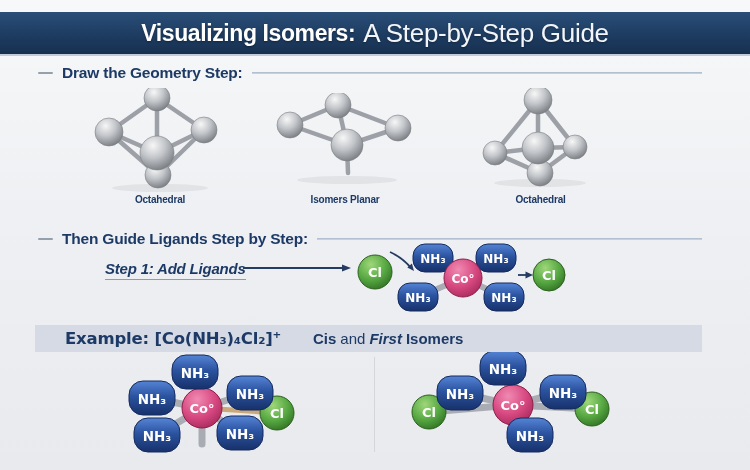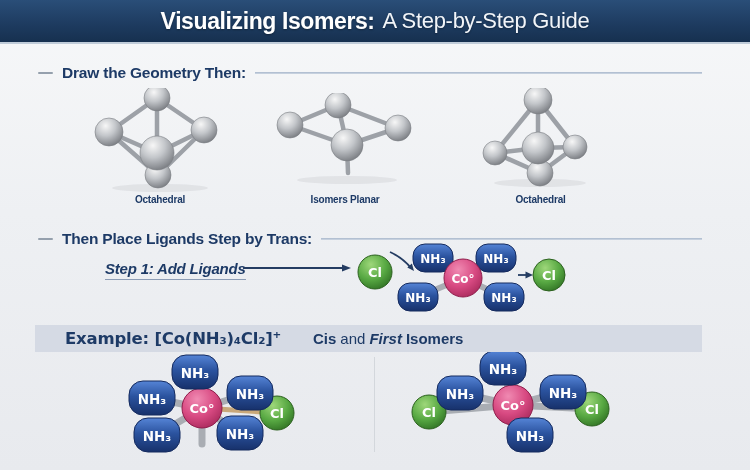--- a/index.html
+++ b/index.html
@@ -5,27 +5,27 @@
   html,body{margin:0;padding:0;}
   .page{
     position:relative;
     width:750px;height:470px;
     overflow:hidden;
     background:linear-gradient(180deg,#f7f8f9 0%,#eef0f3 45%,#e8eaee 100%);
     font-family:"Liberation Sans",sans-serif;
   }
   
   .topbar{
-    position:absolute;left:0;top:0;width:750px;height:42px;
+    position:absolute;left:0;top:12px;width:750px;height:42px;
     background:linear-gradient(180deg,#2a4e78 0%,#1e3c61 55%,#16304f 100%);
     display:flex;align-items:center;justify-content:center;gap:8px;
     box-shadow:0 2px 0 #c0ccd9;
   }
   .topbar .t-strong{color:#ffffff;font-size:23px;font-weight:700;letter-spacing:-0.4px;text-shadow:0 1px 2px rgba(0,0,0,.35);}
-  .topbar .t-rest{color:#f2f5f9;font-size:22px;font-weight:400;letter-spacing:-0.3px;text-shadow:0 1px 2px rgba(0,0,0,.3);}
+  .topbar .t-rest{color:#f2f5f9;font-size:26px;font-weight:400;letter-spacing:-0.3px;text-shadow:0 1px 2px rgba(0,0,0,.3);}
   
   .heading-row{
     position:absolute;left:38px;right:48px;height:18px;
     display:flex;align-items:center;gap:9px;
   }
   .heading-row .dash{width:15px;height:2px;background:#95a0ad;border-radius:1px;flex:0 0 auto;}
   .heading-row .h-label{color:#1d3a66;font-size:15.5px;font-weight:700;letter-spacing:-0.2px;white-space:nowrap;}
   .heading-row .rule{flex:1 1 auto;height:2px;background:linear-gradient(180deg,#a9b8cc,#cfd8e4);}
   .row-geometry{top:64px;}
   .row-ligands{top:230px;}
@@ -109,21 +109,21 @@
 
 <div class="page">
 
   <header class="topbar">
     <span class="t-strong">Visualizing Isomers:</span>
     <span class="t-rest">A Step-by-Step Guide</span>
   </header>
 
   <div class="heading-row row-geometry">
     <span class="dash"></span>
-    <span class="h-label">Draw the Geometry Then:</span>
+    <span class="h-label">Draw the Geometry Step:</span>
     <span class="rule"></span>
   </div>
 
   <svg class="fig" style="left:85px;top:88px" width="150" height="105" viewBox="0 0 150 105">
     <ellipse class="shadow" cx="75" cy="100" rx="48" ry="4"></ellipse>
     <g>
       <line class="bond" x1="72" y1="10" x2="24" y2="44"></line>
       <line class="bond" x1="72" y1="10" x2="119" y2="42"></line>
       <line class="bond" x1="24" y1="44" x2="73" y2="87"></line>
       <line class="bond" x1="119" y1="42" x2="73" y2="87"></line>
@@ -172,21 +172,21 @@
     <circle class="sphere" cx="27" cy="65" r="12"></circle>
     <circle class="sphere" cx="107" cy="59" r="12"></circle>
     <circle class="sphere" cx="72" cy="85" r="13"></circle>
     <circle class="sphere" cx="70" cy="12" r="14"></circle>
     <circle class="sphere" cx="70" cy="60" r="16"></circle>
   </svg>
   <div class="fig-label" style="left:468px;top:194px;width:145px">Octahedral</div>
 
   <div class="heading-row row-ligands">
     <span class="dash"></span>
-    <span class="h-label">Then Place Ligands Step by Trans:</span>
+    <span class="h-label">Then Guide Ligands Step by Step:</span>
     <span class="rule"></span>
   </div>
 
   <div class="step-label">Step 1: Add Ligands</div>
   <svg style="position:absolute;left:243px;top:261px" width="112" height="14" viewBox="0 0 112 14">
     <line class="arrow-line" x1="0" y1="7" x2="100" y2="7"></line>
     <polygon class="arrow-head" points="108,7 99,3.5 99,10.5"></polygon>
   </svg>
 
   <svg style="position:absolute;left:340px;top:236px" width="230" height="80" viewBox="0 0 230 80">

